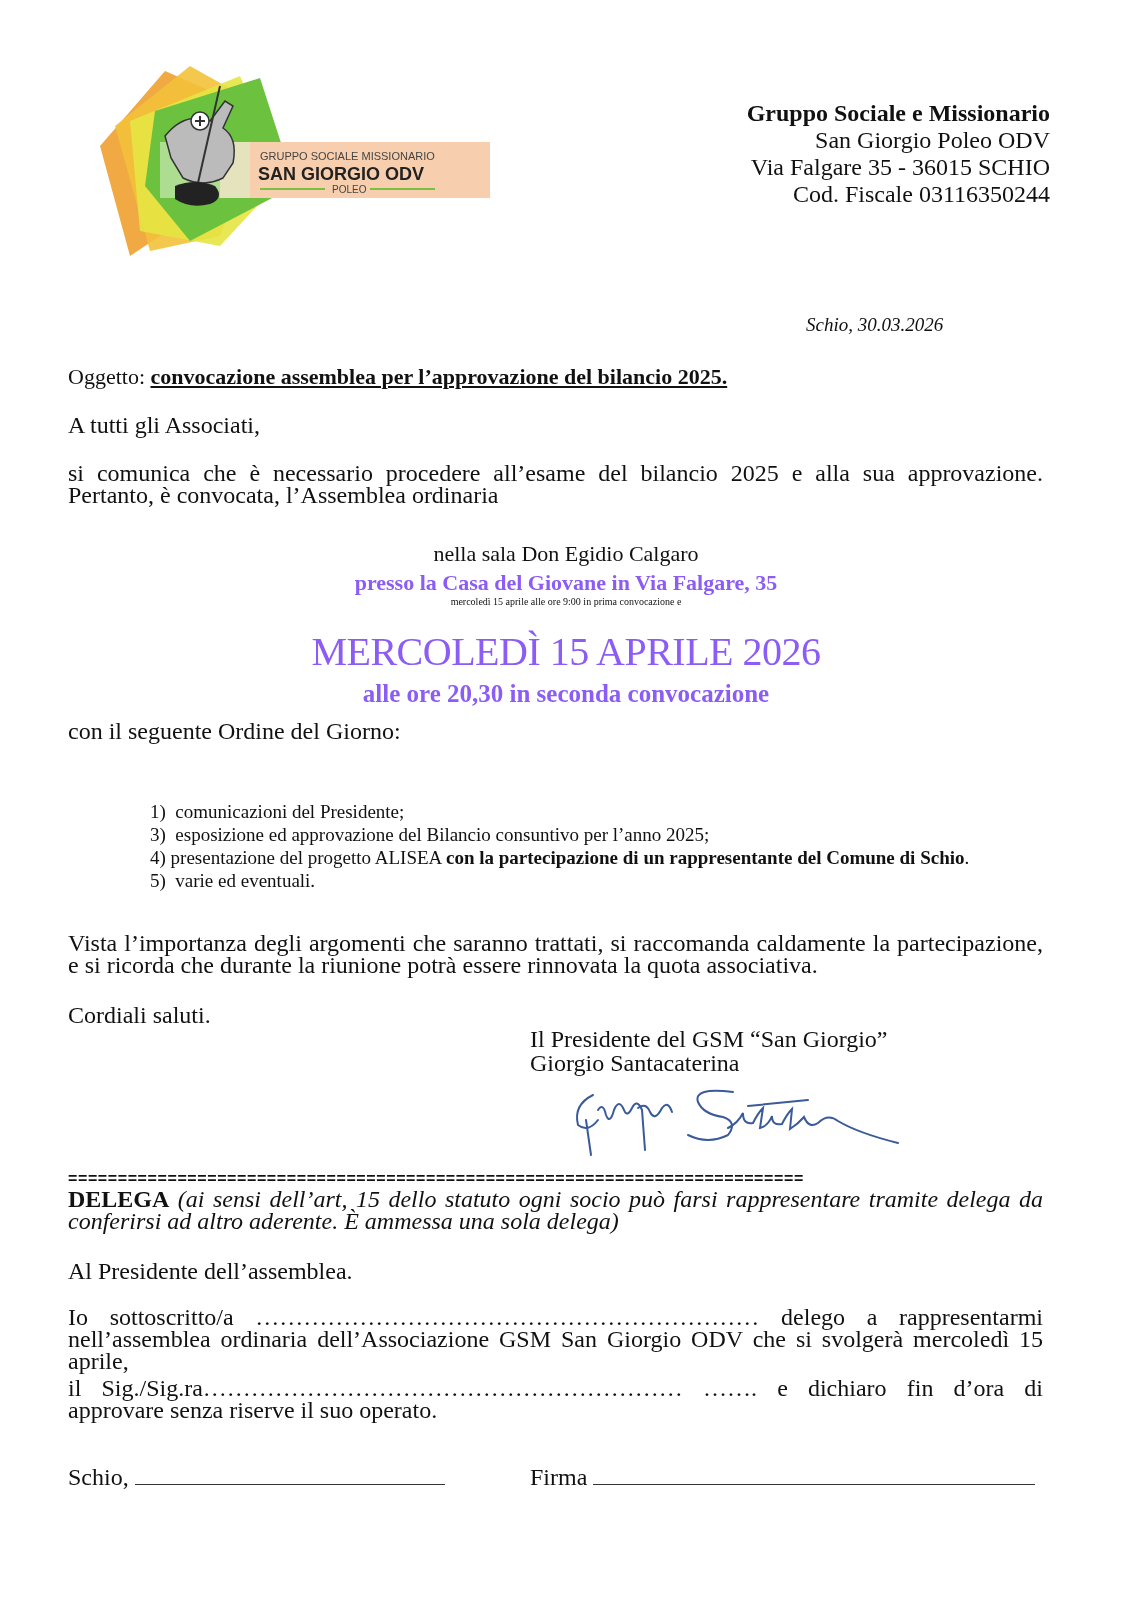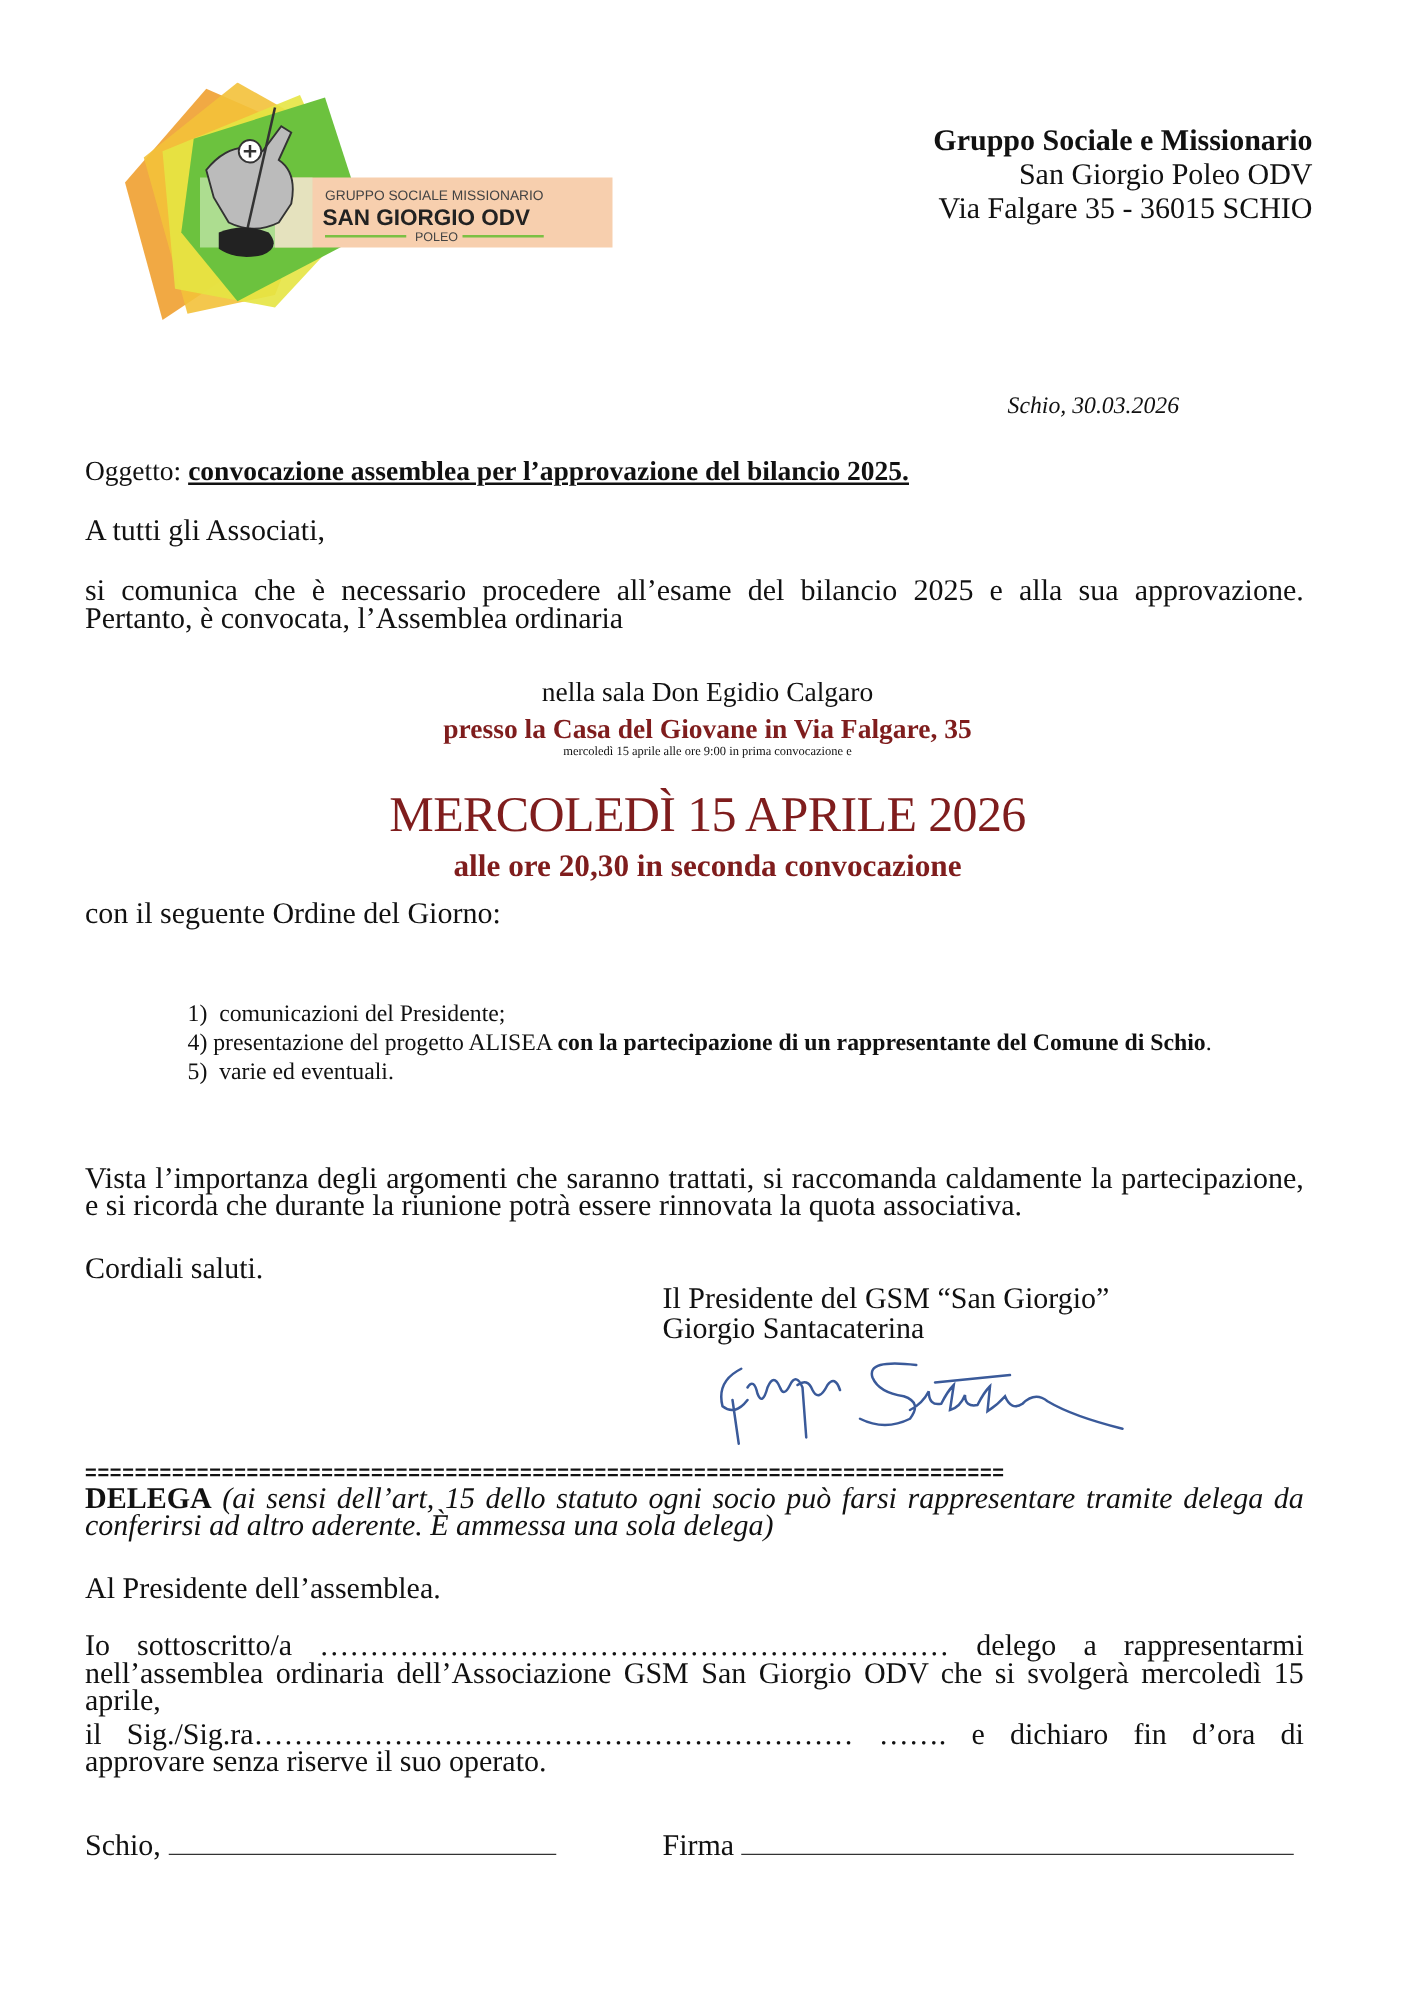--- a/index.html
+++ b/index.html
@@ -8,21 +8,21 @@
   .abs { position: absolute; }
   .logo { left: 70px; top: 66px; width: 430px; height: 200px; }
   .header { right: 82px; top: 100px; text-align: right; font-size: 24px; line-height: 27px; }
   .header .org { font-weight: bold; }
   .date { left: 806px; top: 314px; font-size: 19px; font-style: italic; }
   .subject { left: 68px; top: 364px; font-size: 22px; }
   .subject .u { text-decoration: underline; font-weight: bold; }
   .p { font-size: 24px; line-height: 22px; }
   .just { text-align: justify; text-align-last: left; }
   .center-block { left: 200px; width: 732px; text-align: center; }
-  .red { color: #7f1d1d; }
+  .red { color: #8b5cf6; }
   .venue1 { top: 541px; font-size: 22px; }
   .venue2 { top: 570px; font-size: 22px; font-weight: bold; }
   .venue3 { top: 596px; font-size: 10px; }
   .bigdate { top: 628px; font-size: 40px; letter-spacing: -0.5px; }
   .time2 { top: 680px; font-size: 25px; font-weight: bold; }
   .list { left: 134px; top: 784px; width: 932px; font-size: 19px; line-height: 23px; list-style: none; margin: 16px; padding: 0; }
   .list li { margin: 0; padding: 0; }
   .bold { font-weight: bold; }
   .sep { left: 68px; top: 1172px; width: 990px; font-size: 16px; letter-spacing: 0.6px; white-space: nowrap; overflow: hidden; font-family: "Liberation Sans", sans-serif; font-weight: bold; line-height: 14px; }
   .italic { font-style: italic; }
@@ -51,20 +51,21 @@
     <line x1="190" y1="123" x2="255" y2="123" stroke="#7bc043" stroke-width="2"></line>
     <text x="262" y="127" font-family="Liberation Sans, sans-serif" font-size="10" fill="#444">POLEO</text>
     <line x1="300" y1="123" x2="365" y2="123" stroke="#7bc043" stroke-width="2"></line>
   </svg>
 </div>
 
 <div class="abs header">
   <div class="org">Gruppo Sociale e Missionario</div>
   <div>San Giorgio Poleo ODV</div>
   <div>Via Falgare 35 - 36015 SCHIO</div>
+  <div>Cod. Fiscale 03116350244</div>
 </div>
 
 <div class="abs date">Schio, 30.03.2026</div>
 
 <div class="abs subject">
   <span>Oggetto: </span><span class="u">convocazione assemblea per l’approvazione del bilancio 2025.</span>
 </div>
 
 <div class="abs p" style="left:68px; top:414px;">A tutti gli Associati,</div>
 
@@ -72,20 +73,21 @@
 
 <div class="abs center-block venue1">nella sala Don Egidio Calgaro</div>
 <div class="abs center-block venue2 red">presso la Casa del Giovane in Via Falgare, 35</div>
 <div class="abs center-block venue3">mercoledì 15 aprile alle ore 9:00 in prima convocazione e</div>
 <div class="abs center-block bigdate red">MERCOLEDÌ 15 APRILE 2026</div>
 <div class="abs center-block time2 red">alle ore 20,30 in seconda convocazione</div>
 
 <div class="abs p" style="left:68px; top:720px;">con il seguente Ordine del Giorno:</div>
 <ul class="abs list" style="width:908px;">
   <li><span>1)</span>&nbsp; <span>comunicazioni del Presidente;</span></li>
+  <li><span>3)</span>&nbsp; <span>esposizione ed approvazione del Bilancio consuntivo per l’anno 2025;</span></li>
   <li class="just"><span>4)</span> <span>presentazione del progetto ALISEA </span><span class="bold">con la partecipazione di un rappresentante del Comune di Schio</span><span>.</span></li>
   <li><span>5)</span>&nbsp; <span>varie ed eventuali.</span></li>
 </ul>
 
 <div class="abs p just" style="left:68px; top:932px; width:975px;">Vista l’importanza degli argomenti che saranno trattati, si raccomanda caldamente la partecipazione, e si ricorda che durante la riunione potrà essere rinnovata la quota associativa.</div>
 
 <div class="abs p" style="left:68px; top:1004px;">Cordiali saluti.</div>
 
 <div class="abs p" style="left:530px; top:1028px;">Il Presidente del GSM “San Giorgio”</div>
 <div class="abs p" style="left:530px; top:1052px;">Giorgio Santacaterina</div>

